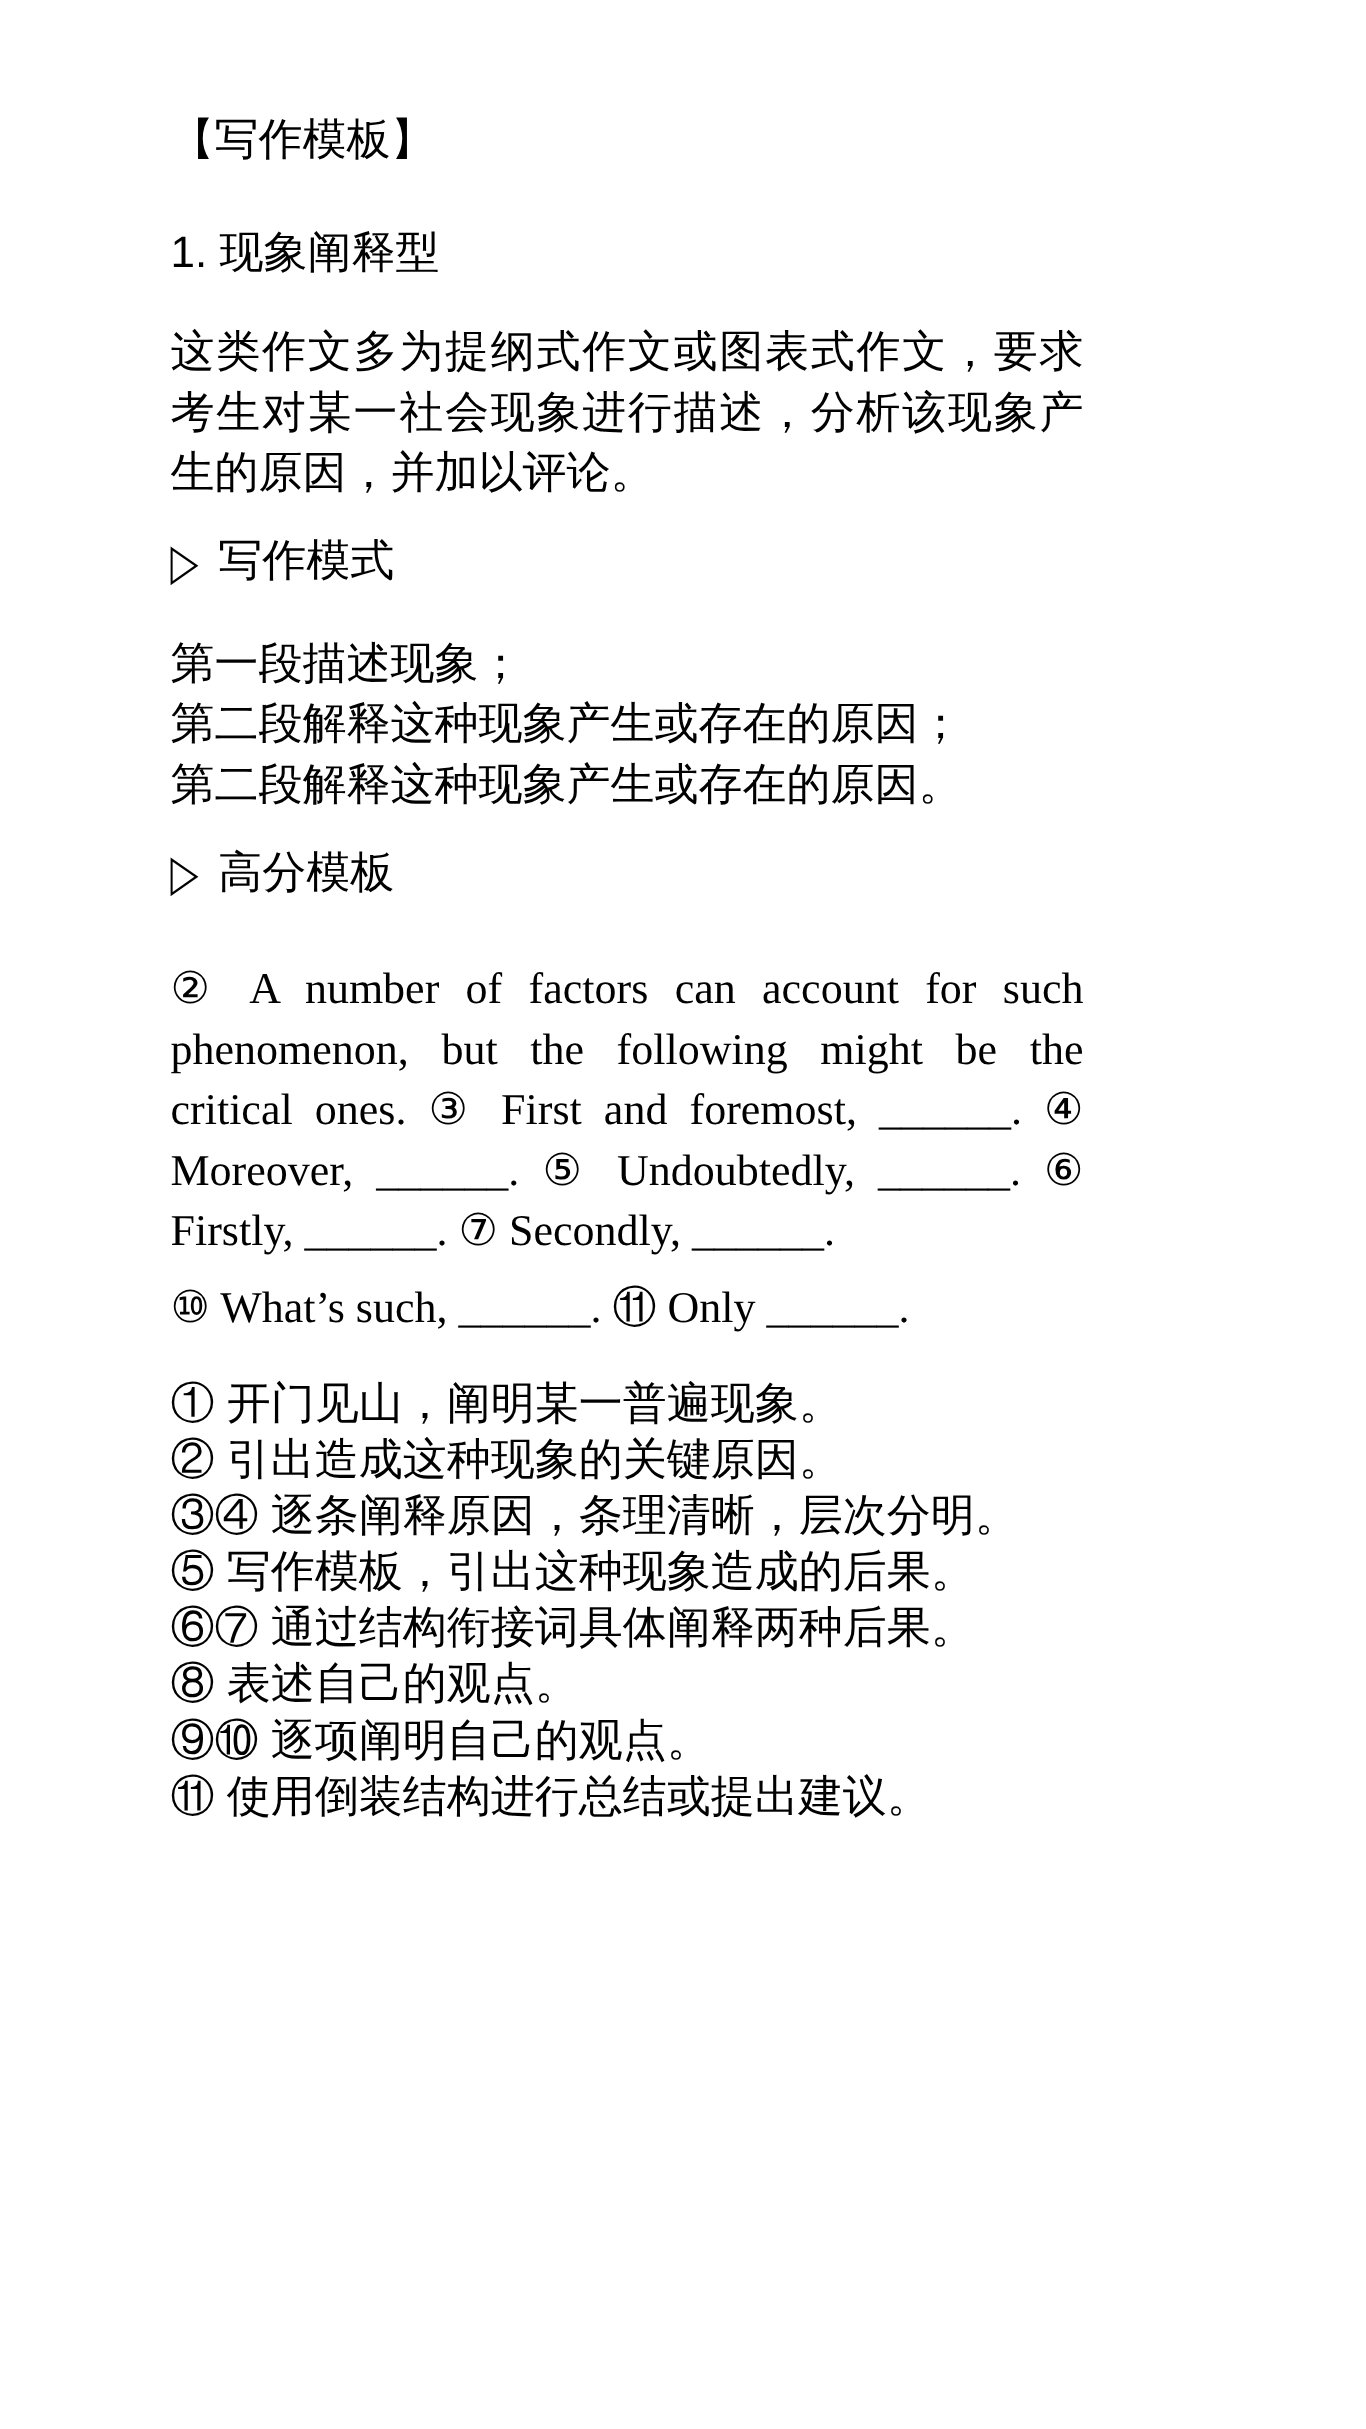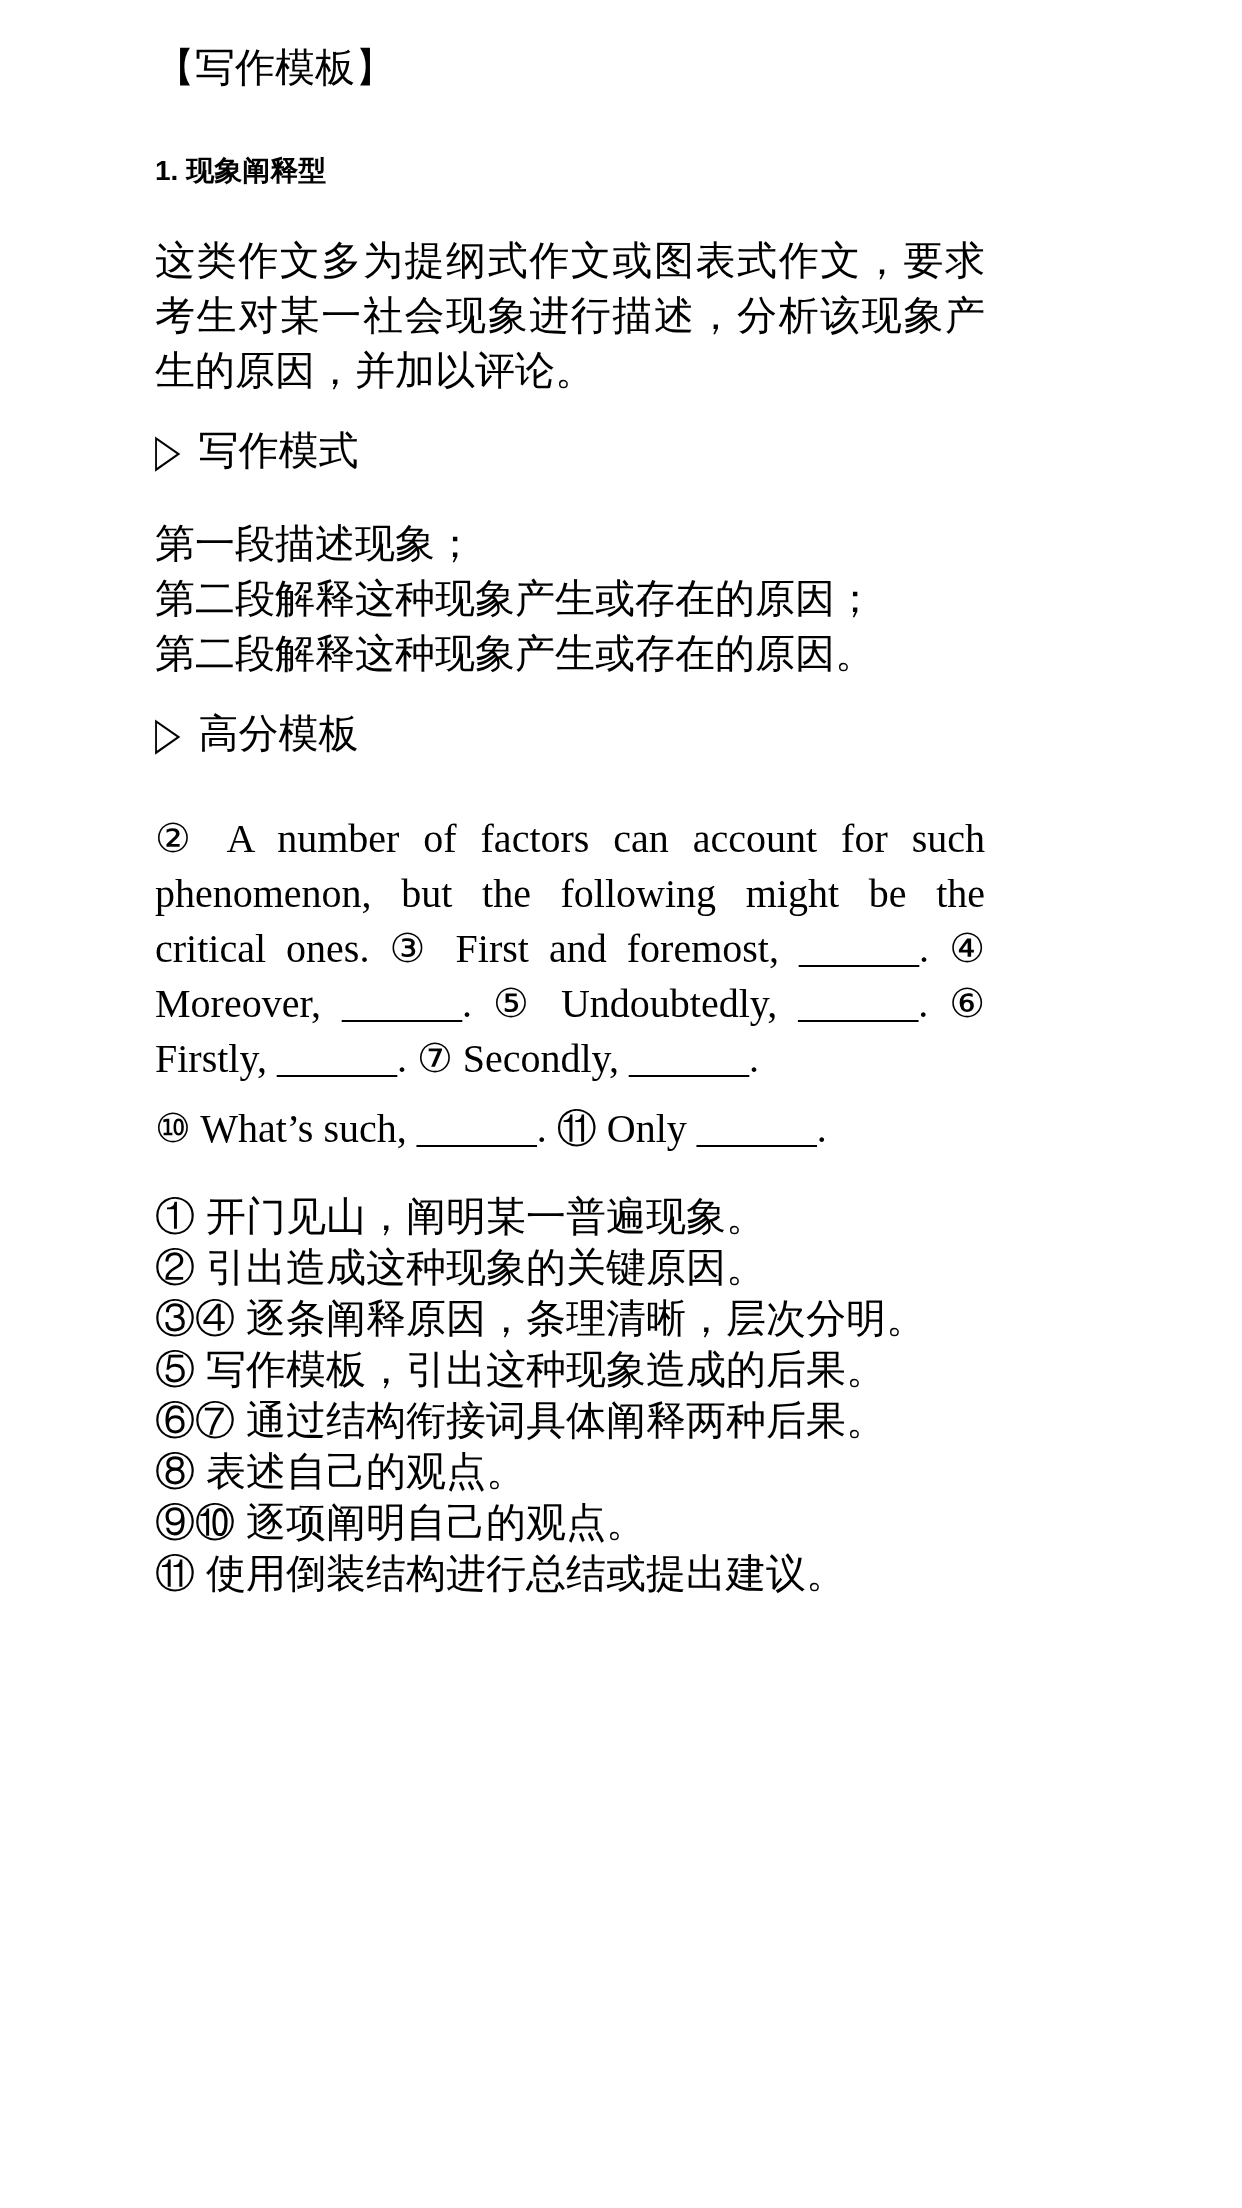--- a/index.html
+++ b/index.html
@@ -7,35 +7,35 @@
   body {
     width: 1242px;
     height: 2208px;
     background: #ffffff;
     color: #000000;
     overflow: hidden;
   }
   .page {
     width: 1150px;
     height: 2208px;
-    padding: 40px 165px 0 155px;
+    padding: 100px 165px 0 155px;
   }
   .cn { font-family: "Liberation Sans", sans-serif; }
   .en { font-family: "Liberation Serif", serif; }
 
   .title {
     font-size: 40px;
     line-height: 55px;
     font-weight: normal;
     margin: 0 0 48px 0;
   }
   .section {
-    font-size: 28px;
+    font-size: 40px;
     line-height: 55px;
-    font-weight: bold;
+    font-weight: normal;
     margin: 0 0 35px 0;
   }
   .intro { margin: 0 0 25px 0; }
   .intro .line {
     font-size: 40px;
     line-height: 55px;
   }
   .jl {
     text-align: justify;
     text-align-last: justify;

